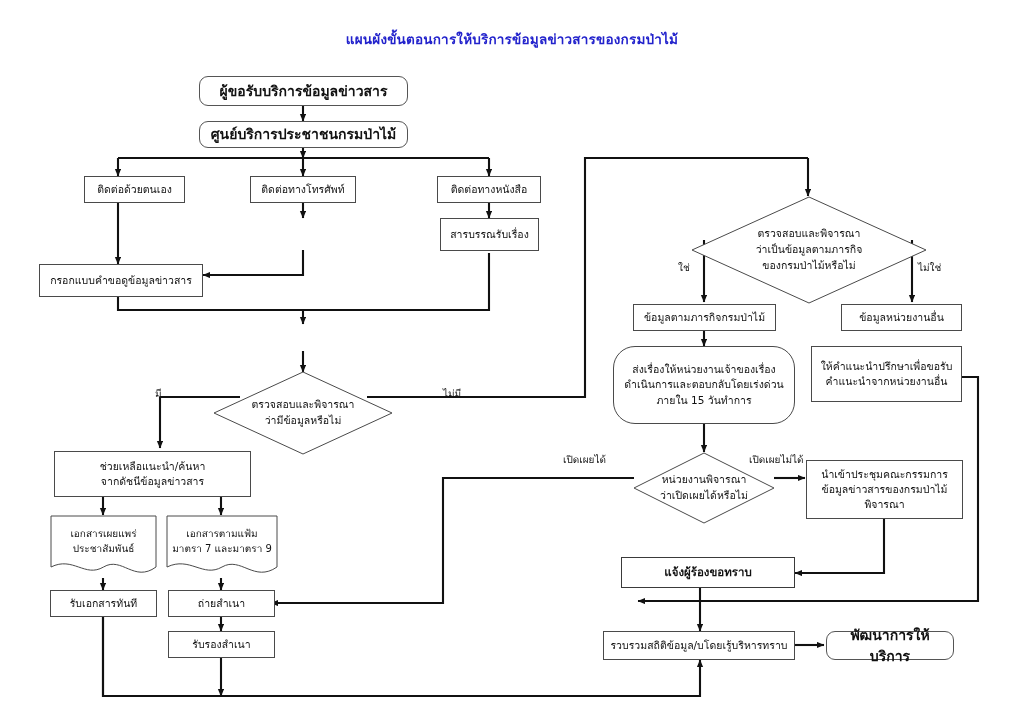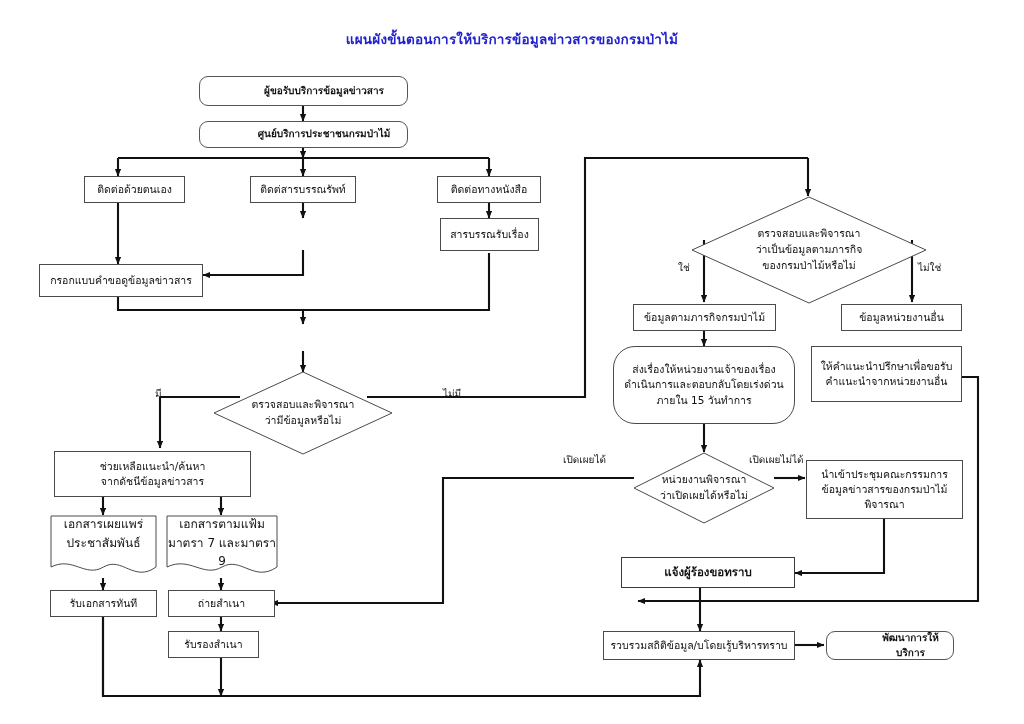--- a/index.html
+++ b/index.html
@@ -11,33 +11,33 @@
     position:absolute;left:0;top:28px;width:1024px;text-align:center;
     font-size:13.5px;font-weight:bold;color:#2222cc;letter-spacing:.2px;
   }
 
   svg#wires{position:absolute;left:0;top:0;width:1024px;height:724px;}
 
   .node{position:absolute;box-sizing:border-box;background:#fff;
         border:1px solid #4a4a4a;display:flex;align-items:center;
         justify-content:center;text-align:center;color:#111;
         font-size:10.5px;line-height:1.45;padding:2px 4px;z-index:3;}
-  .node.rounded{border-radius:9px;border:1px solid #555;font-weight:bold;font-size:10px;padding-left:45px;}
+  .node.rounded{border-radius:9px;border:1px solid #555;font-weight:bold;font-size:14px;}
   .node.strong{border-color:#3a3a3a;}
 
   .diamond{position:absolute;z-index:2;}
   .diamond .dtext{position:absolute;left:0;top:0;width:100%;height:100%;
         display:flex;flex-direction:column;align-items:center;justify-content:center;
         text-align:center;font-size:10.5px;line-height:1.5;color:#111;z-index:3;}
   .diamond svg{position:absolute;left:0;top:0;}
 
   .docshape{position:absolute;z-index:2;}
   .docshape .dtext{position:absolute;left:0;top:0;width:100%;height:100%;
-        display:flex;flex-direction:column;align-items:center;justify-content:flex-start;
-        text-align:center;font-size:12px;line-height:1.55;color:#111;
+        display:flex;flex-direction:column;align-items:center;justify-content:center;
+        text-align:center;font-size:10px;line-height:1.55;color:#111;
         padding-bottom:11px;box-sizing:border-box;z-index:3;}
   .docshape svg{position:absolute;left:0;top:0;}
 
   .elabel{position:absolute;font-size:10px;color:#111;z-index:4;white-space:nowrap;}
   .ln{display:block;}
 </style>
 </head>
 <body>
 
 <div id="stage">
@@ -128,21 +128,21 @@
 
   <div class="node rounded" style="left:199px;top:121px;width:209px;height:27px;">
     <span>ศูนย์บริการประชาชนกรมป่าไม้</span>
   </div>
 
   <div class="node" style="left:84px;top:176px;width:101px;height:27px;">
     <span>ติดต่อด้วยตนเอง</span>
   </div>
 
   <div class="node" style="left:250px;top:176px;width:106px;height:27px;">
-    <span>ติดต่สารบรรณรัพท์</span>
+    <span>ติดต่อทางโทรศัพท์</span>
   </div>
 
   <div class="node" style="left:437px;top:176px;width:104px;height:27px;">
     <span>ติดต่อทางหนังสือ</span>
   </div>
 
 
   <div class="node" style="left:440px;top:218px;width:99px;height:33px;">
     <span>สารบรรณรับเรื่อง</span>
   </div>
@@ -191,21 +191,21 @@
   </div>
 
   <div class="node" style="left:50px;top:590px;width:107px;height:27px;">
     <span>รับเอกสารทันที</span>
   </div>
 
   <div class="node" style="left:168px;top:590px;width:107px;height:27px;">
     <span>ถ่ายสำเนา</span>
   </div>
 
-  <div class="node" style="left:168px;top:631px;width:91px;height:27px;">
+  <div class="node" style="left:168px;top:631px;width:107px;height:27px;">
     <span>รับรองสำเนา</span>
   </div>
 
   <div class="diamond" style="left:691px;top:196px;width:236px;height:108px;">
     <svg width="236" height="108" viewBox="0 0 236 108" xmlns="http://www.w3.org/2000/svg">
       <polygon points="118,1 235,54 118,107 1,54" fill="#fff" stroke="#4a4a4a" stroke-width="1"></polygon>
     </svg>
     <div class="dtext">
       <span class="ln">ตรวจสอบและพิจารณา</span>
       <span class="ln">ว่าเป็นข้อมูลตามภารกิจ</span>

